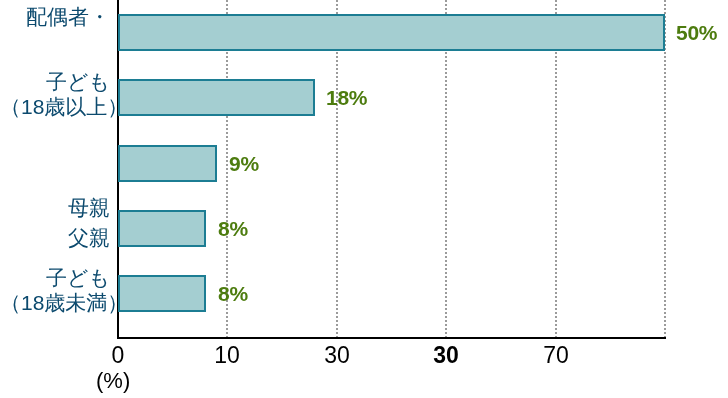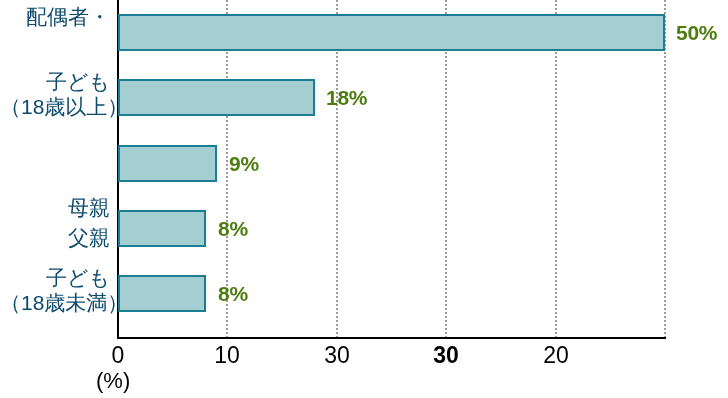--- a/index.html
+++ b/index.html
@@ -196,18 +196,18 @@
       <div class="bar-value" style="left:218px;">8%</div>
     </div>
 
   </div>
 
   <div class="xticks">
     <div class="xtick" style="left:118px;">0</div>
     <div class="xtick" style="left:227px;">10</div>
     <div class="xtick" style="left:337px;">30</div>
     <div class="xtick" style="left:446px;font-weight:bold;">30</div>
-    <div class="xtick" style="left:556px;">20</div>
+    <div class="xtick" style="left:556px;">70</div>
   </div>
 
   <div class="unit-label">(%)</div>
 
 </div>
 
 </body></html>

